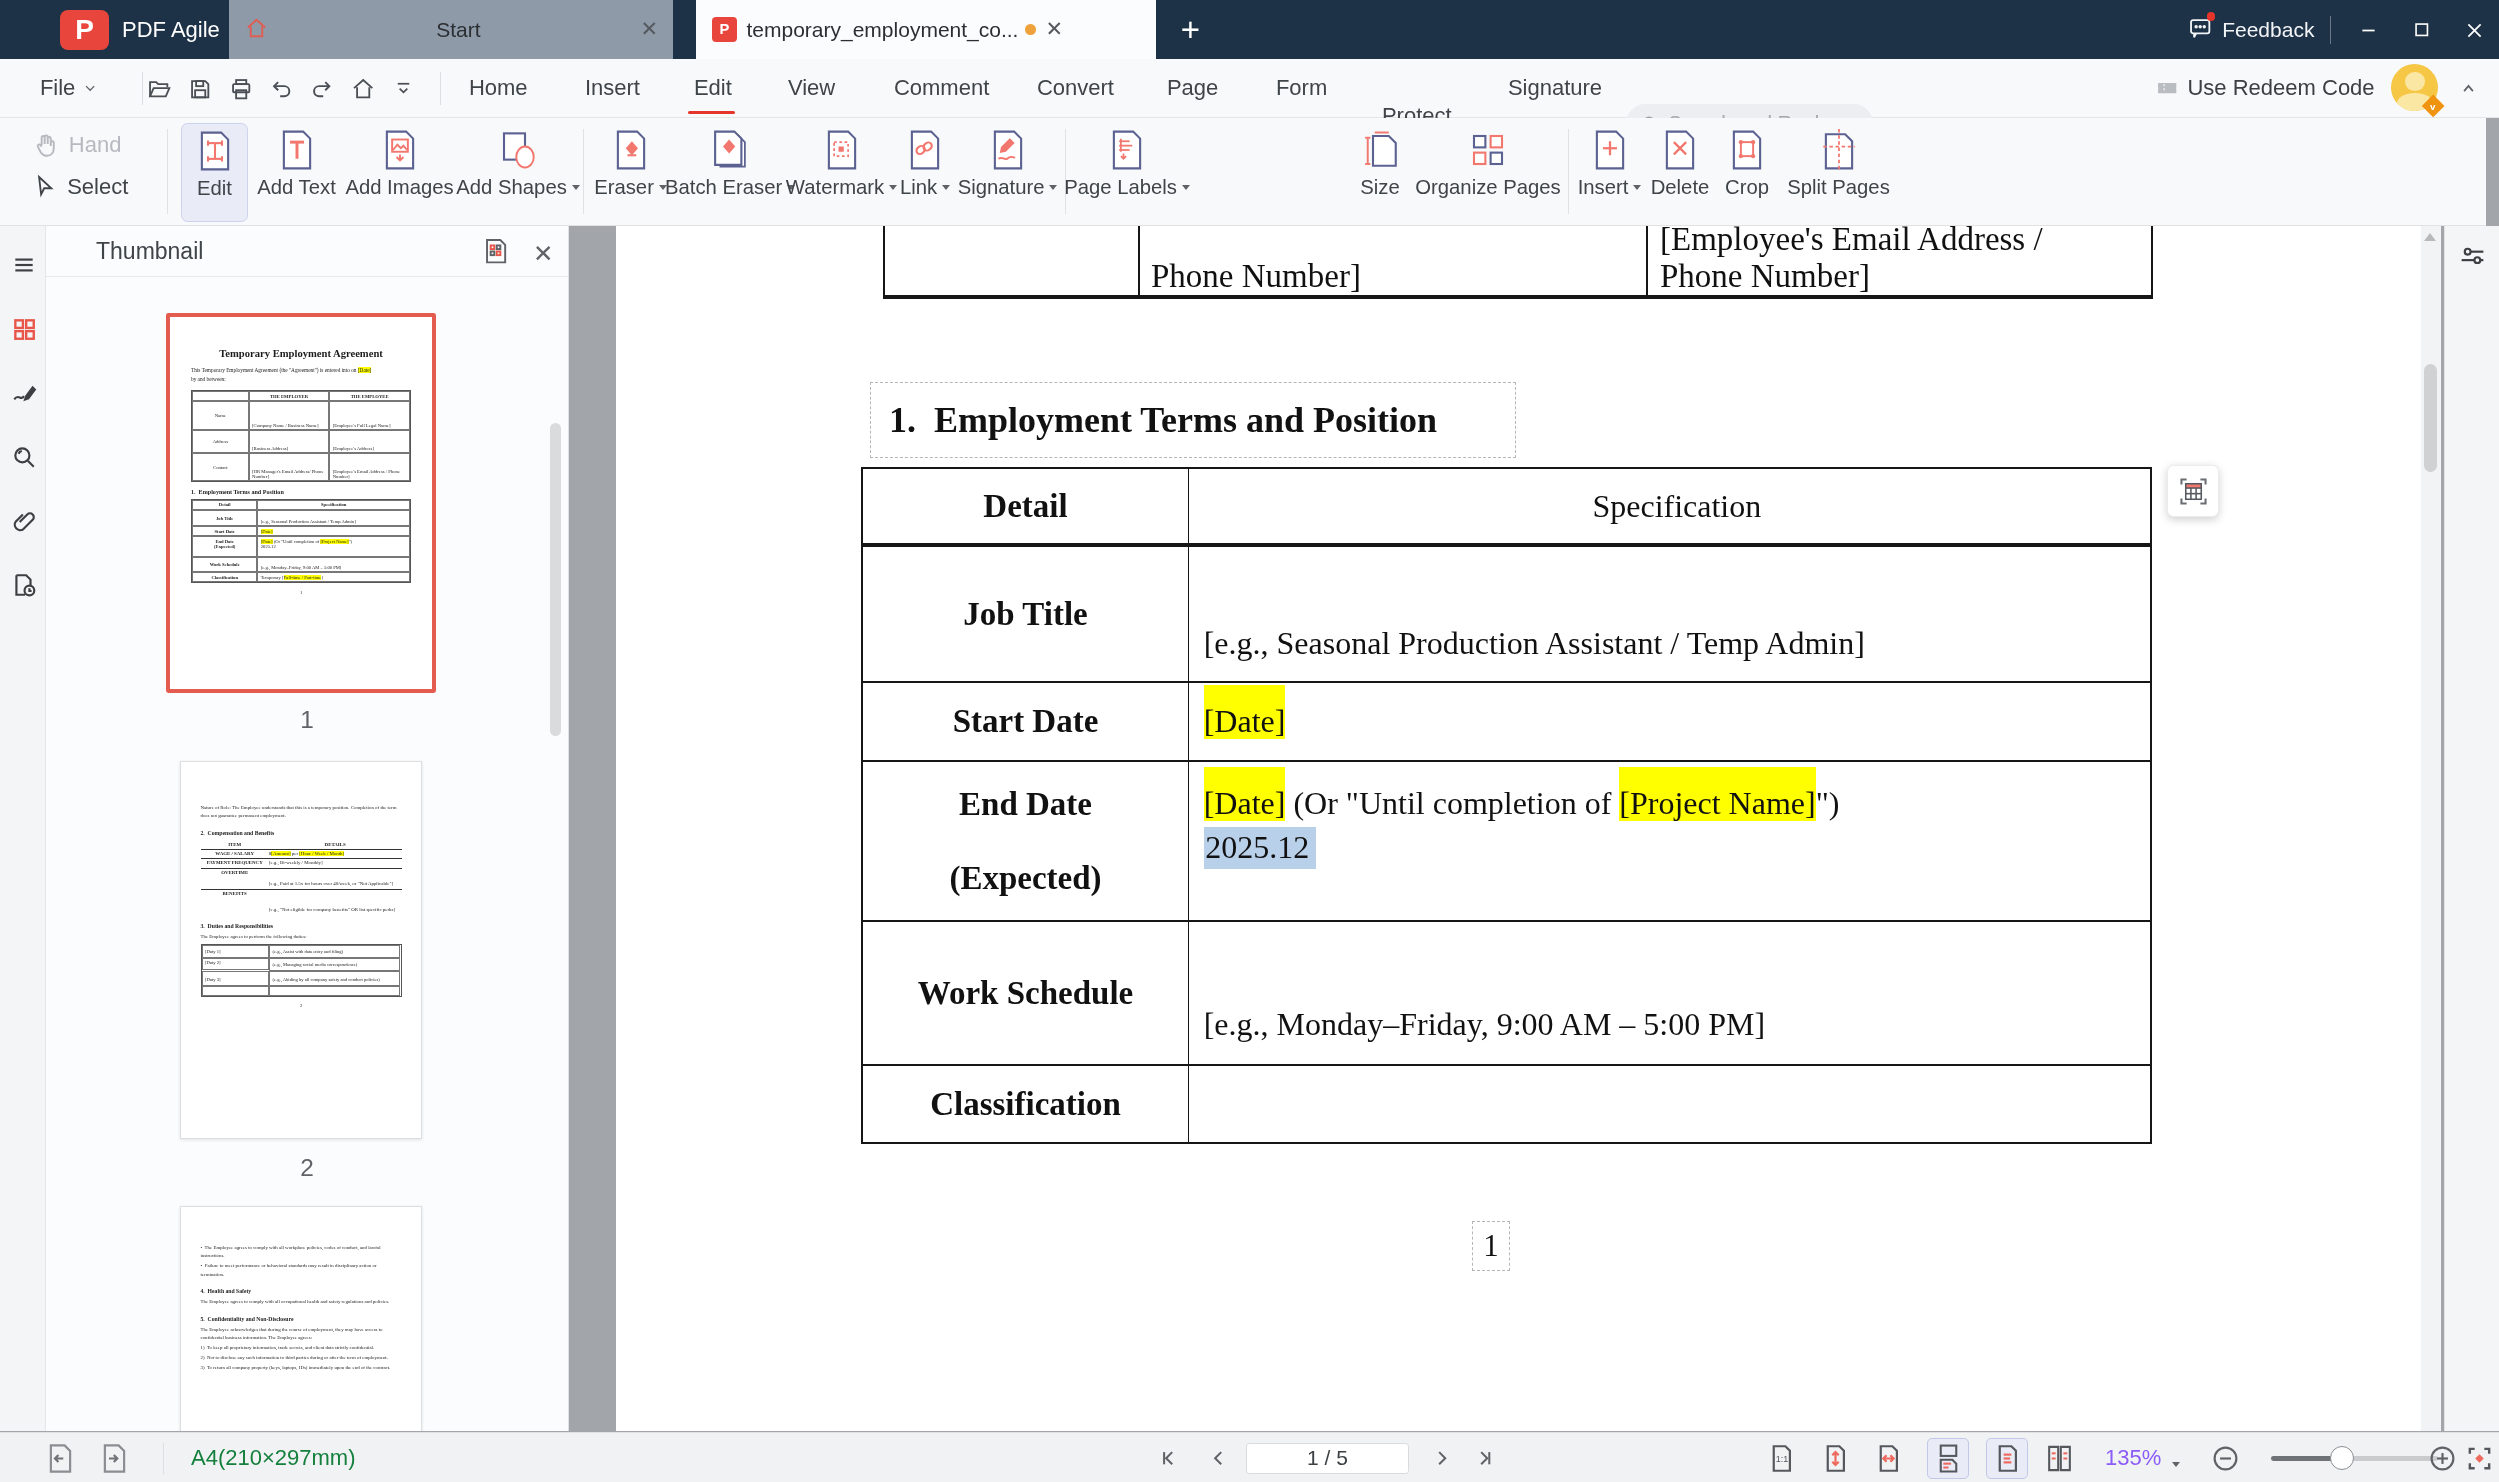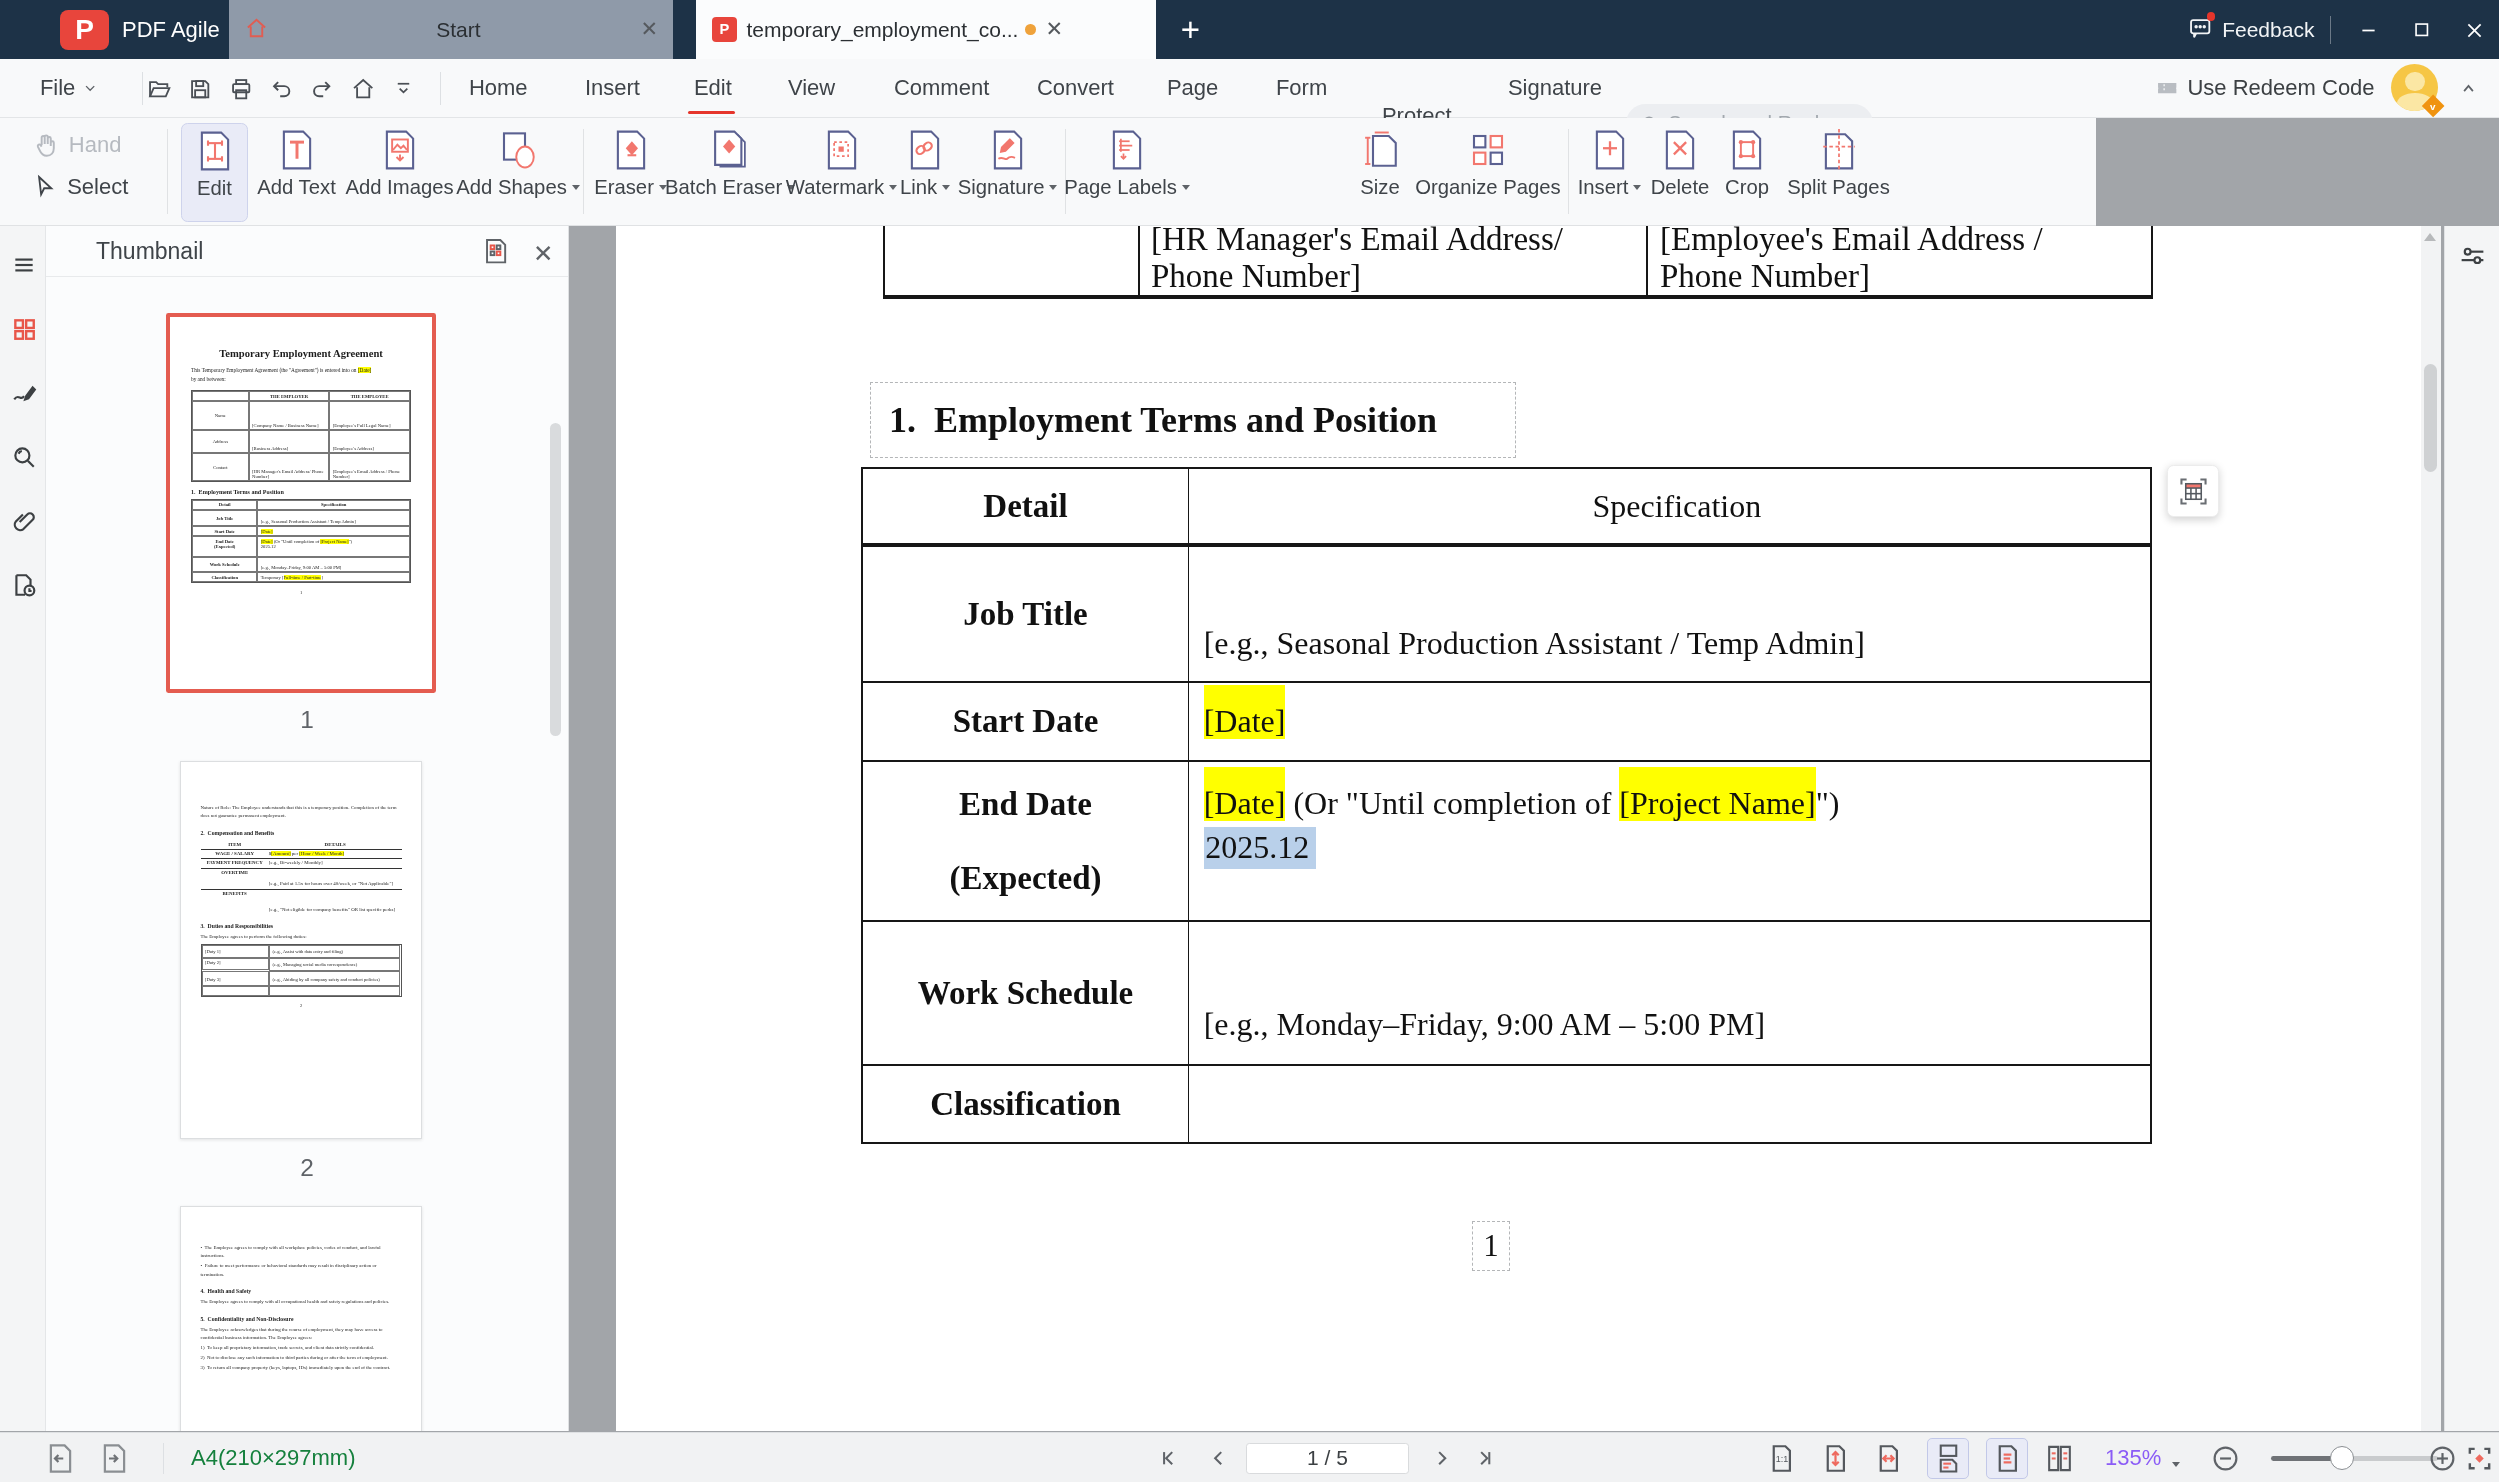--- a/index.html
+++ b/index.html
@@ -30,21 +30,21 @@
   .searchpill { position:absolute; left:1626px; top:9.8px; width:247px; height:39px; border-radius:19.5px; background:#eceef1; display:flex; align-items:center; padding:0 14.7px; gap:8.1px; color:#a2a8ae; font-size:20.3px;margin-top:35px; }
   .redeem { position:absolute; left:2155px; top:0; height:58px; display:flex; align-items:center; gap:8.1px; font-size:22px; color:#3c4043; }
   .avatar { position:absolute; left:2391px; top:58px; transform:translateY(-100%); width:47px; height:47px; margin-top:-5.7px; }
   .avatar .circ { width:47px; height:47px; border-radius:50%; background:#f6c645; position:relative; overflow:hidden; }
   .avatar .head { position:absolute; left:14px; top:7.3px; width:19.5px; height:19.5px; border-radius:50%; background:#fbe7a4; }
   .avatar .body { position:absolute; left:5.7px; top:29px; width:36px; height:21px; border-radius:50% 50% 0 0; background:#fbe7a4; }
   .vbadge { position:absolute; right:-3.3px; bottom:-3.3px; width:16.3px; height:16.3px; background:#f0930f; transform:rotate(45deg); display:flex; align-items:center; justify-content:center; }
   .vbadge span { transform:rotate(-45deg); color:#fff; font-size:9.8px; font-weight:bold; }
 
   
-  .toolbar { position:absolute; left:0; top:118px; width:2096px; height:108px; background:#f8f9fa; border-bottom:0.8px solid #e0e2e4; }
+  .toolbar { position:absolute; left:0; top:118px; width:2486px; height:108px; background:#f8f9fa; border-bottom:0.8px solid #e0e2e4; }
   .modebtn { position:absolute; left:33px; height:37px; display:flex; align-items:center; gap:9.8px; font-size:22px; }
   .tbtn { position:absolute; top:4.9px; height:99px; display:flex; flex-direction:column; align-items:center; justify-content:flex-start; padding-top:6.5px; border-radius:6.5px; }
   .tbtn .tlabel { margin-top:4.9px; font-size:20.3px; color:#3f4449; white-space:nowrap; display:flex; align-items:center; gap:4.9px; }
   .tbtn.selected { background:#e9ebf7; border:0.8px solid #ced3ec; }
   .tri { width:0; height:0; border-left:4.9px solid transparent; border-right:4.9px solid transparent; border-top:5.7px solid #5f6368; display:inline-block; }
   .tvdiv { position:absolute; top:11.4px; width:0.8px; height:85px; background:#e0e2e4; }
 
   
   .workspace { position:absolute; left:0; top:226px; width:2500px; height:1205px; }
   .iconstrip { position:absolute; left:0; top:0; width:46px; height:1205px; background:#f4f5f6; border-right:0.8px solid #e4e6e8; }
@@ -635,21 +635,20 @@
 
       <div class="pscroll"></div>
     </div>
 
     <div class="docarea">
       <div class="page"></div>
 
       <div class="toptable serif">
         <div class="tt-v1"></div>
         <div class="tt-v2"></div>
-        <div style="position:absolute; left:266px; top:4.9px; font-size:33px;">[HR Manager's Email Address/</div>
         <div style="position:absolute; left:266px; top:42px; font-size:33px;">Phone Number]</div>
         <div style="position:absolute; left:775px; top:4.9px; font-size:33px;">[Employee's Email Address /</div>
         <div style="position:absolute; left:775px; top:42px; font-size:33px;">Phone Number]</div>
       </div>
 
       <div class="headingbox serif">
         <span>1.  Employment Terms and Position</span>
       </div>
 
       <div class="dtable serif">

